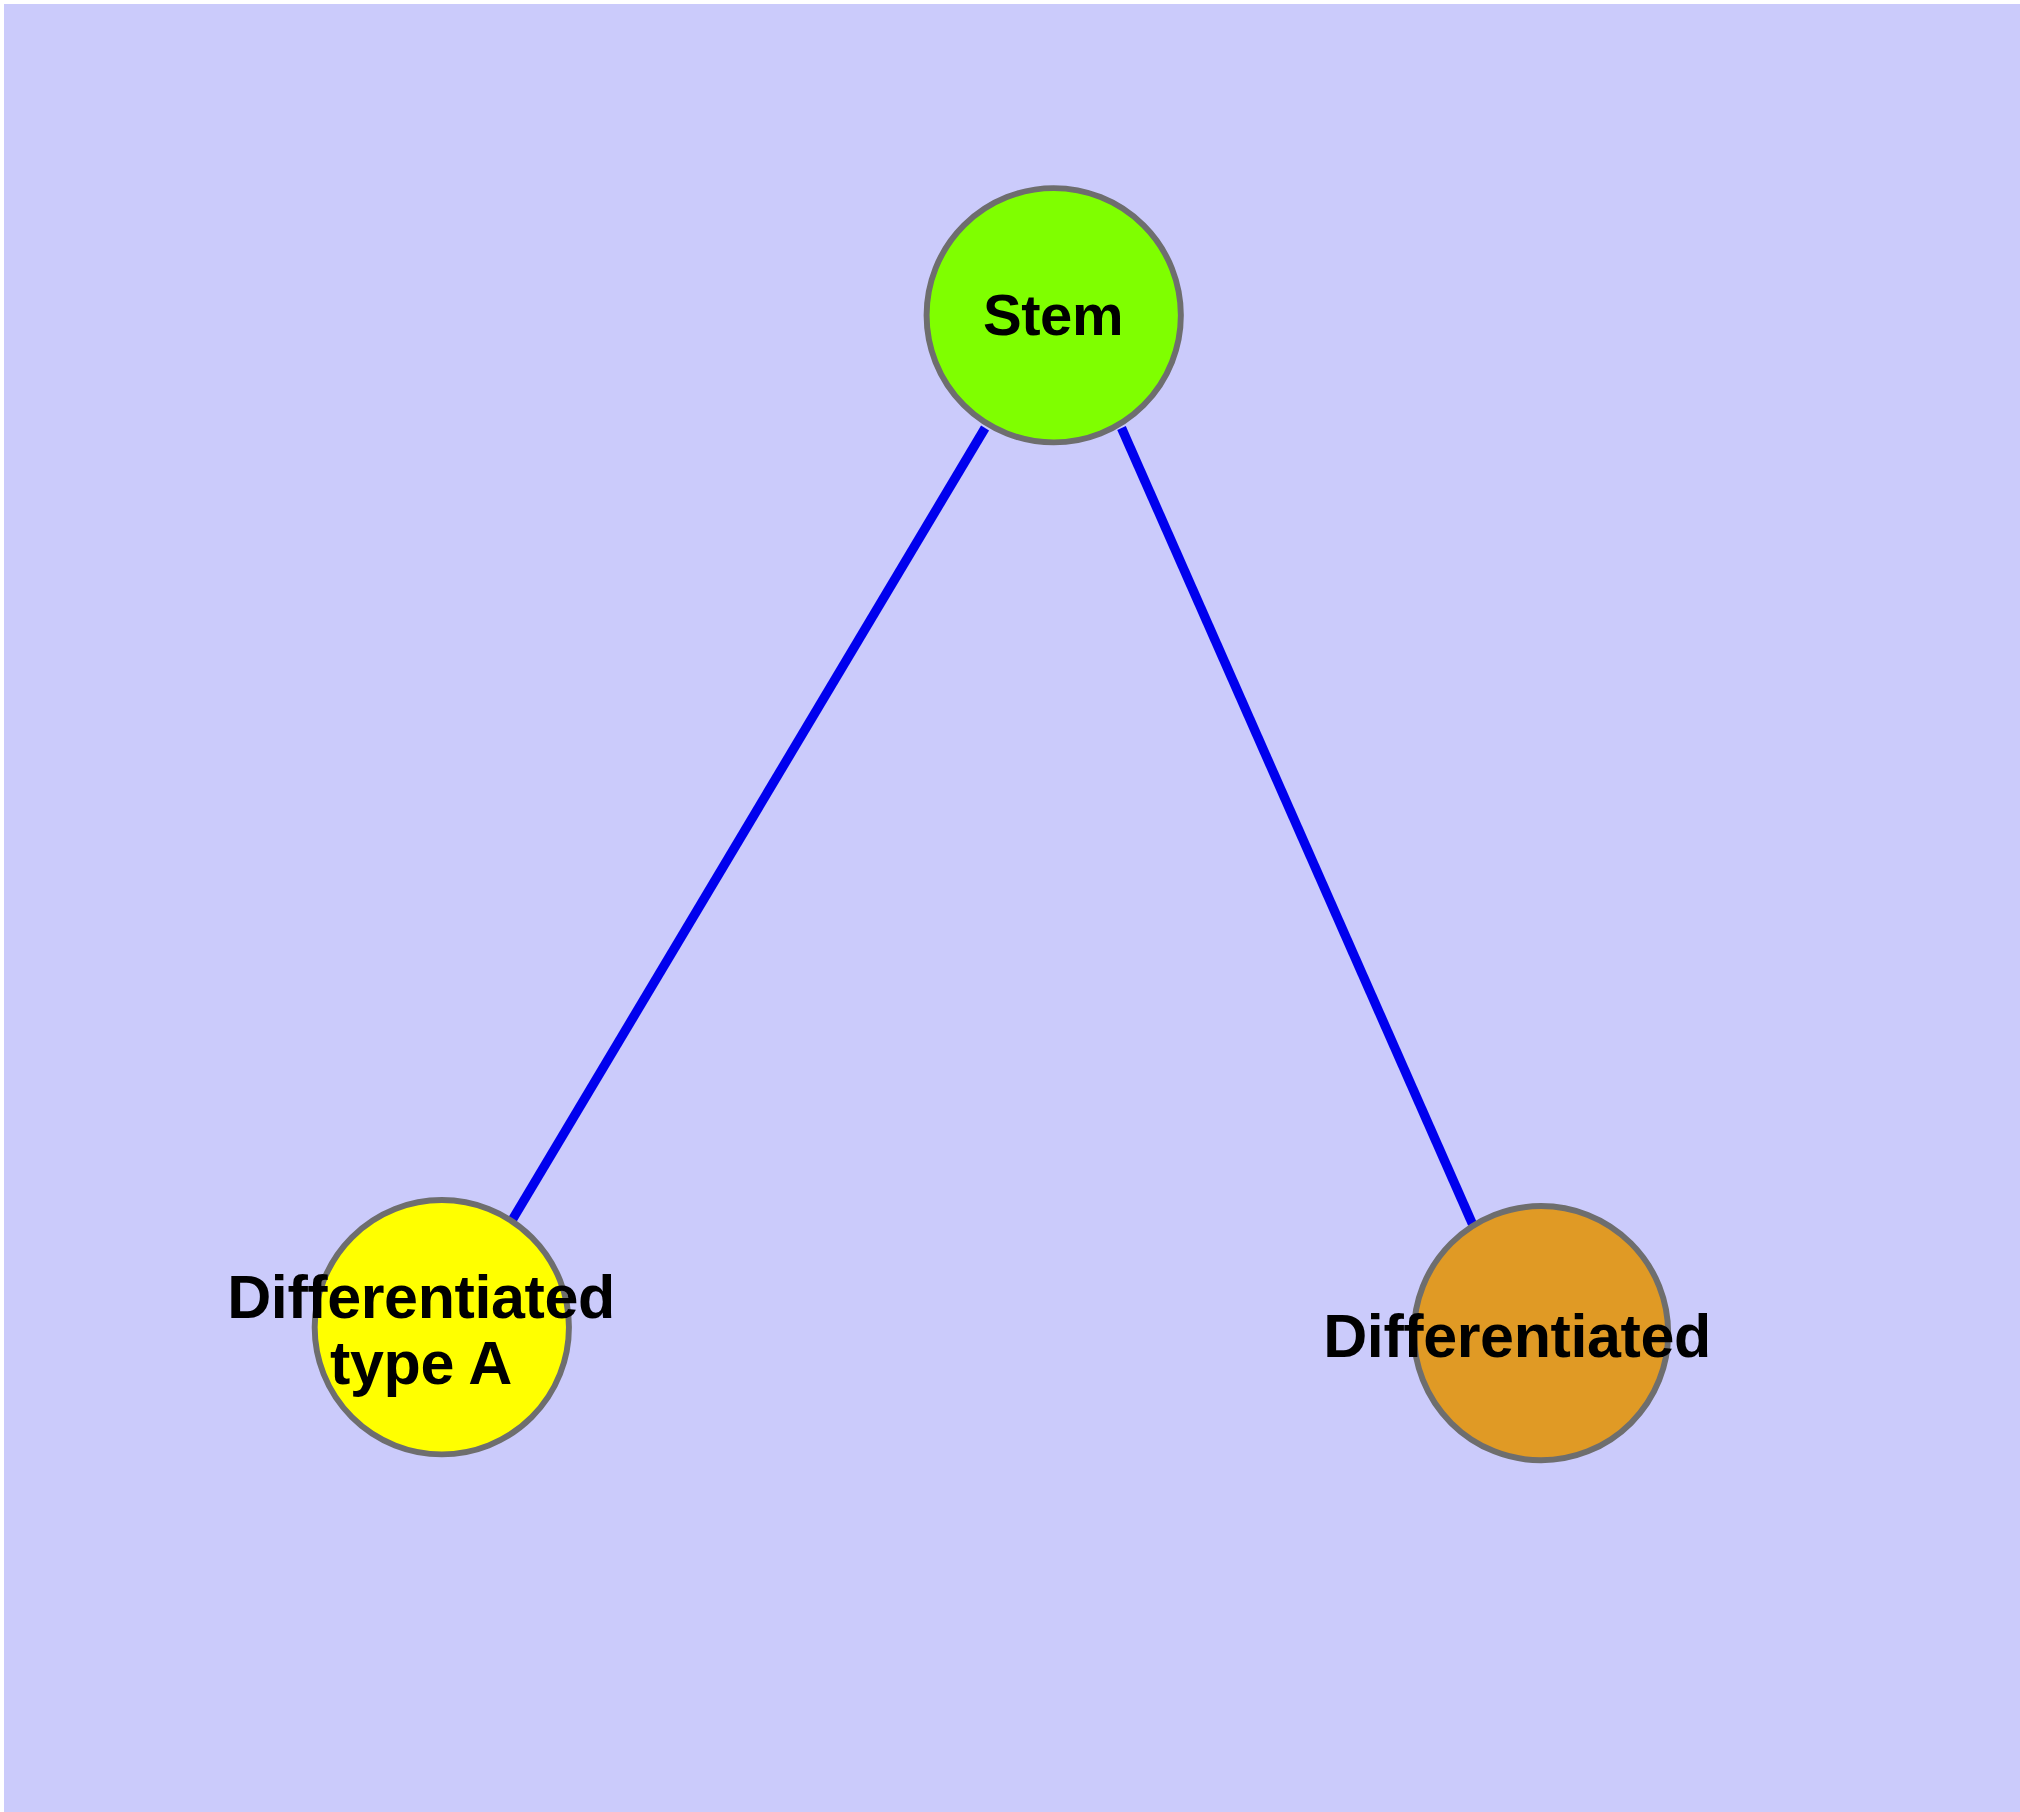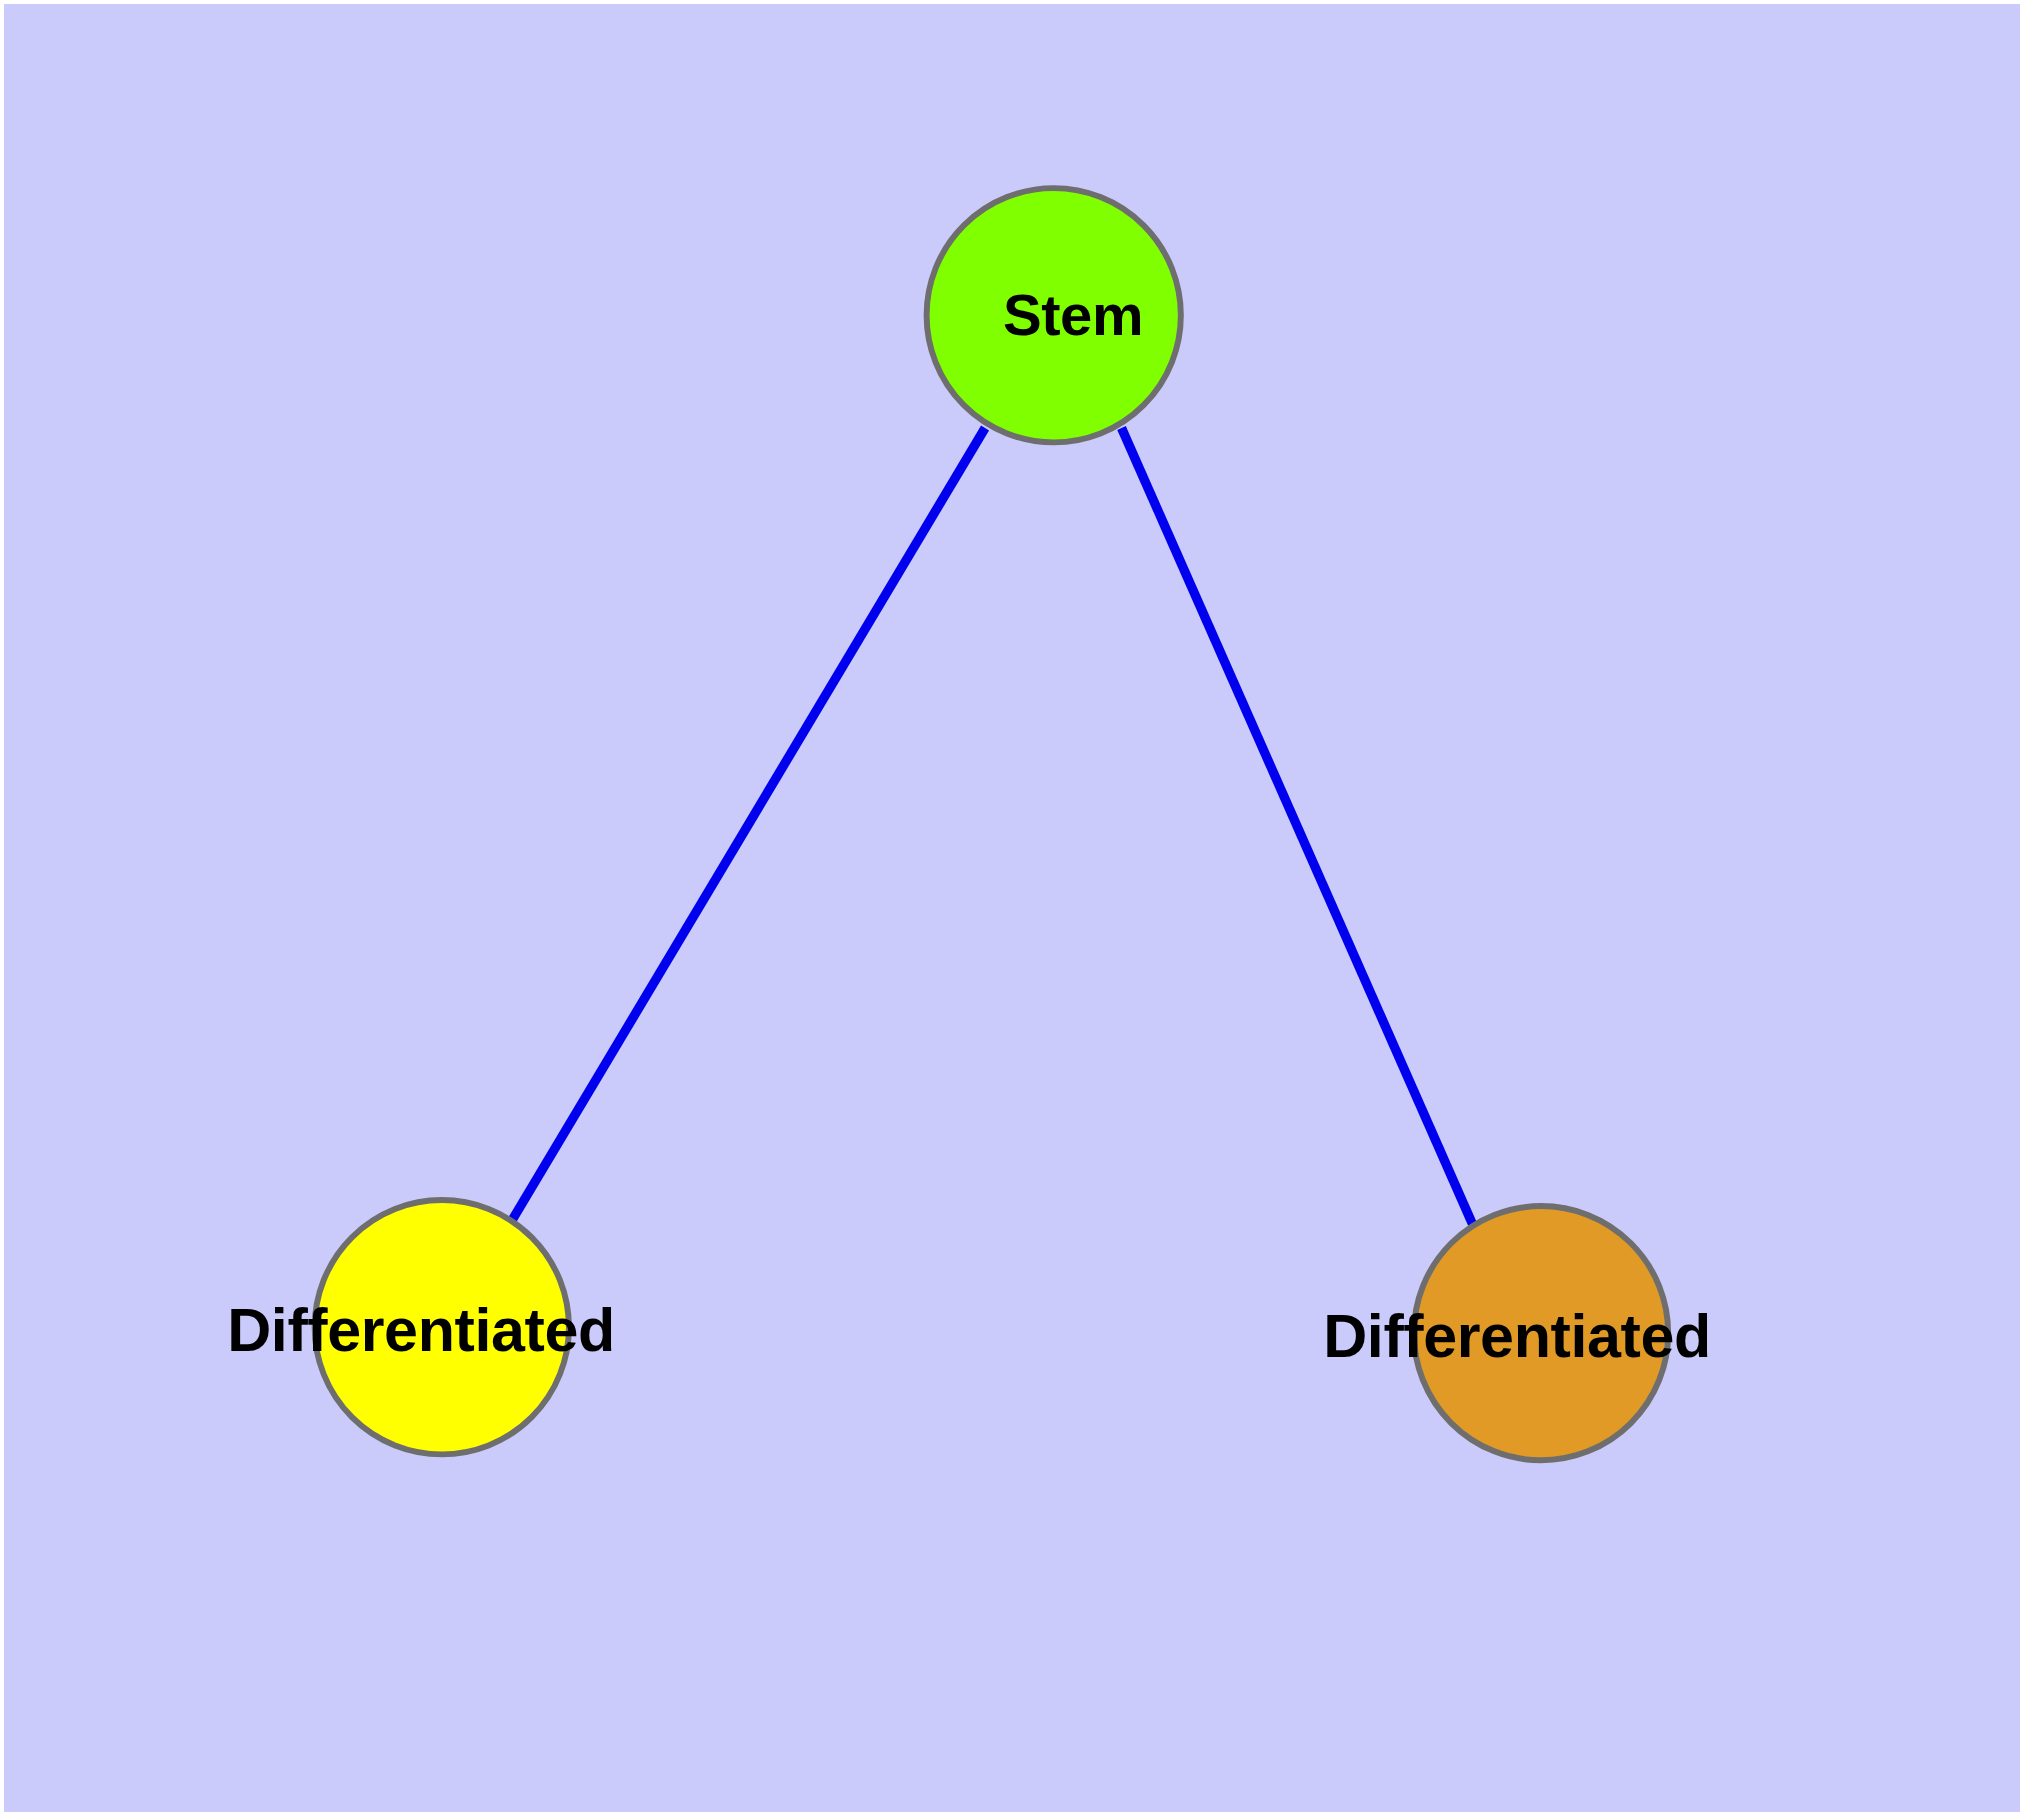--- a/index.html
+++ b/index.html
@@ -63,19 +63,19 @@
         <line x1="1323" y1="505" x2="1737" y2="1444" stroke="#0000ee" stroke-width="11" stroke-linecap="butt"></line>
       </g>
     <g id="nodes-group">
         <circle cx="1243" cy="372" r="150" fill="#7fff00" stroke="#6e6e6e" stroke-width="7"></circle>
         <circle cx="521" cy="1566" r="150" fill="#ffff00" stroke="#6e6e6e" stroke-width="7"></circle>
         <circle cx="1818" cy="1573" r="150" fill="#e09a25" stroke="#6e6e6e" stroke-width="7"></circle>
       </g>
   </svg>
 
   <div id="labels-layer">
-      <div class="node-label single" style="left: 1053px; top: 315px; font-size: 58px; color: rgb(0, 0, 0); margin-left: 20px;"><div>Stem</div></div>
-      <div class="node-label multi" style="left: 421px; top: 1331px; font-size: 61px; color: rgb(0, 0, 0);"><div>Differentiated</div></div>
+      <div class="node-label single" style="left: 1053px; top: 315px; font-size: 58px; color: rgb(0, 0, 0);"><div>Stem</div></div>
+      <div class="node-label multi" style="left: 421px; top: 1331px; font-size: 61px; color: rgb(0, 0, 0);"><div>Differentiated</div><div>type A</div></div>
       <div class="node-label multi" style="left: 1517px; top: 1337px; font-size: 61px; color: rgb(0, 0, 0);"><div>Differentiated</div></div>
     </div>
 
 </div>
 
 
 </body></html>

